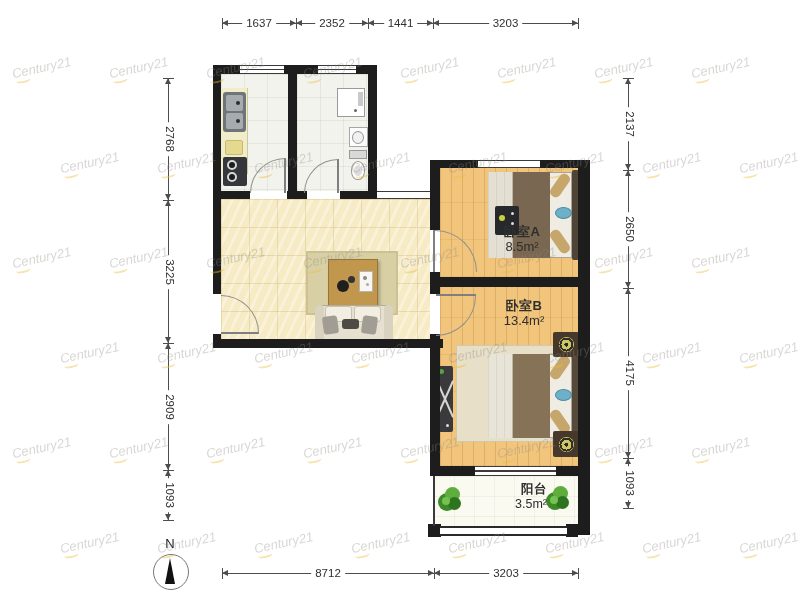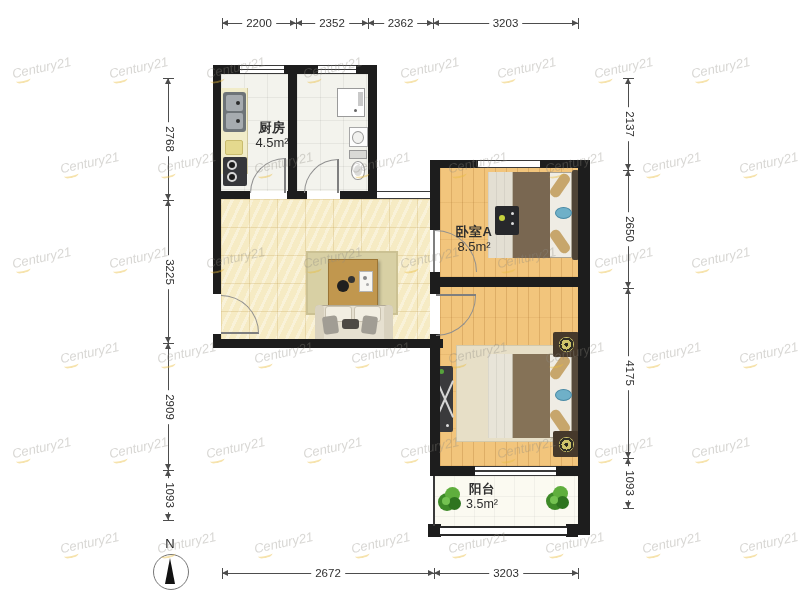--- a/index.html
+++ b/index.html
@@ -194,65 +194,65 @@
   <div class="arc tr" style="left:221px;top:295px;width:38px;height:38px;"></div>
   <div class="leaf" style="left:284px;top:158px;width:2px;height:35px;"></div>
   <div class="arc tl" style="left:250px;top:158px;width:35px;height:35px;"></div>
   <div class="leaf" style="left:337px;top:159px;width:2px;height:34px;"></div>
   <div class="arc tl" style="left:304px;top:159px;width:34px;height:34px;"></div>
   <div class="leaf" style="left:433px;top:230px;width:2px;height:42px;"></div>
   <div class="arc tr" style="left:435px;top:230px;width:42px;height:42px;"></div>
   <div class="leaf" style="left:436px;top:294px;width:40px;height:2px;"></div>
   <div class="arc br" style="left:436px;top:296px;width:40px;height:40px;"></div>
 
-  <div class="roomlab" style="left:234px;top:120px;">
-    <div class="rname">厨房</div>
-    <div class="rarea">4.5m²</div>
-  </div>
-  <div class="roomlab" style="left:436px;top:224px;">
+  <div class="roomlab" style="left:436px;top:224px;padding-left:48px;">
     <div class="rname">卧室A</div>
     <div class="rarea">8.5m²</div>
   </div>
-  <div class="roomlab small" style="left:444px;top:482px;">
+  <div class="roomlab" style="left:486px;top:298px;">
+    <div class="rname">卧室B</div>
+    <div class="rarea">13.4m²</div>
+  </div>
+  <div class="roomlab small" style="left:471px;top:482px;text-align:right;">
     <div class="rname">阳台</div>
     <div class="rarea">3.5m²</div>
   </div>
 
   <div id="nlabel">N</div>
   <div id="compass"></div>
   <div id="needle"></div>
 
 <div class="tickh" style="left: 222px; top: 18px;"></div>
     <div class="dimseg h" style="left: 222px; top: 23px; width: 74px;">
-      <span class="dimlab">2200</span>
+      <span class="dimlab">1637</span>
       <i class="ar a1h"></i>
       <i class="ar a2h"></i>
     </div>
     <div class="tickh" style="left: 296px; top: 18px;"></div>
     <div class="dimseg h" style="left: 296px; top: 23px; width: 72px;">
       <span class="dimlab">2352</span>
       <i class="ar a1h"></i>
       <i class="ar a2h"></i>
     </div>
     <div class="tickh" style="left: 368px; top: 18px;"></div>
     <div class="dimseg h" style="left: 368px; top: 23px; width: 65px;">
-      <span class="dimlab">2362</span>
+      <span class="dimlab">1441</span>
       <i class="ar a1h"></i>
       <i class="ar a2h"></i>
     </div>
     <div class="tickh" style="left: 433px; top: 18px;"></div>
     <div class="dimseg h" style="left: 433px; top: 23px; width: 145px;">
       <span class="dimlab">3203</span>
       <i class="ar a1h"></i>
       <i class="ar a2h"></i>
     </div>
     <div class="tickh" style="left: 578px; top: 18px;"></div>
     <div class="tickh" style="left: 222px; top: 568px;"></div>
     <div class="dimseg h" style="left: 222px; top: 573px; width: 212px;">
-      <span class="dimlab">2672</span>
+      <span class="dimlab">8712</span>
       <i class="ar a1h"></i>
       <i class="ar a2h"></i>
     </div>
     <div class="tickh" style="left: 434px; top: 568px;"></div>
     <div class="dimseg h" style="left: 434px; top: 573px; width: 144px;">
       <span class="dimlab">3203</span>
       <i class="ar a1h"></i>
       <i class="ar a2h"></i>
     </div>
     <div class="tickh" style="left: 578px; top: 568px;"></div>

